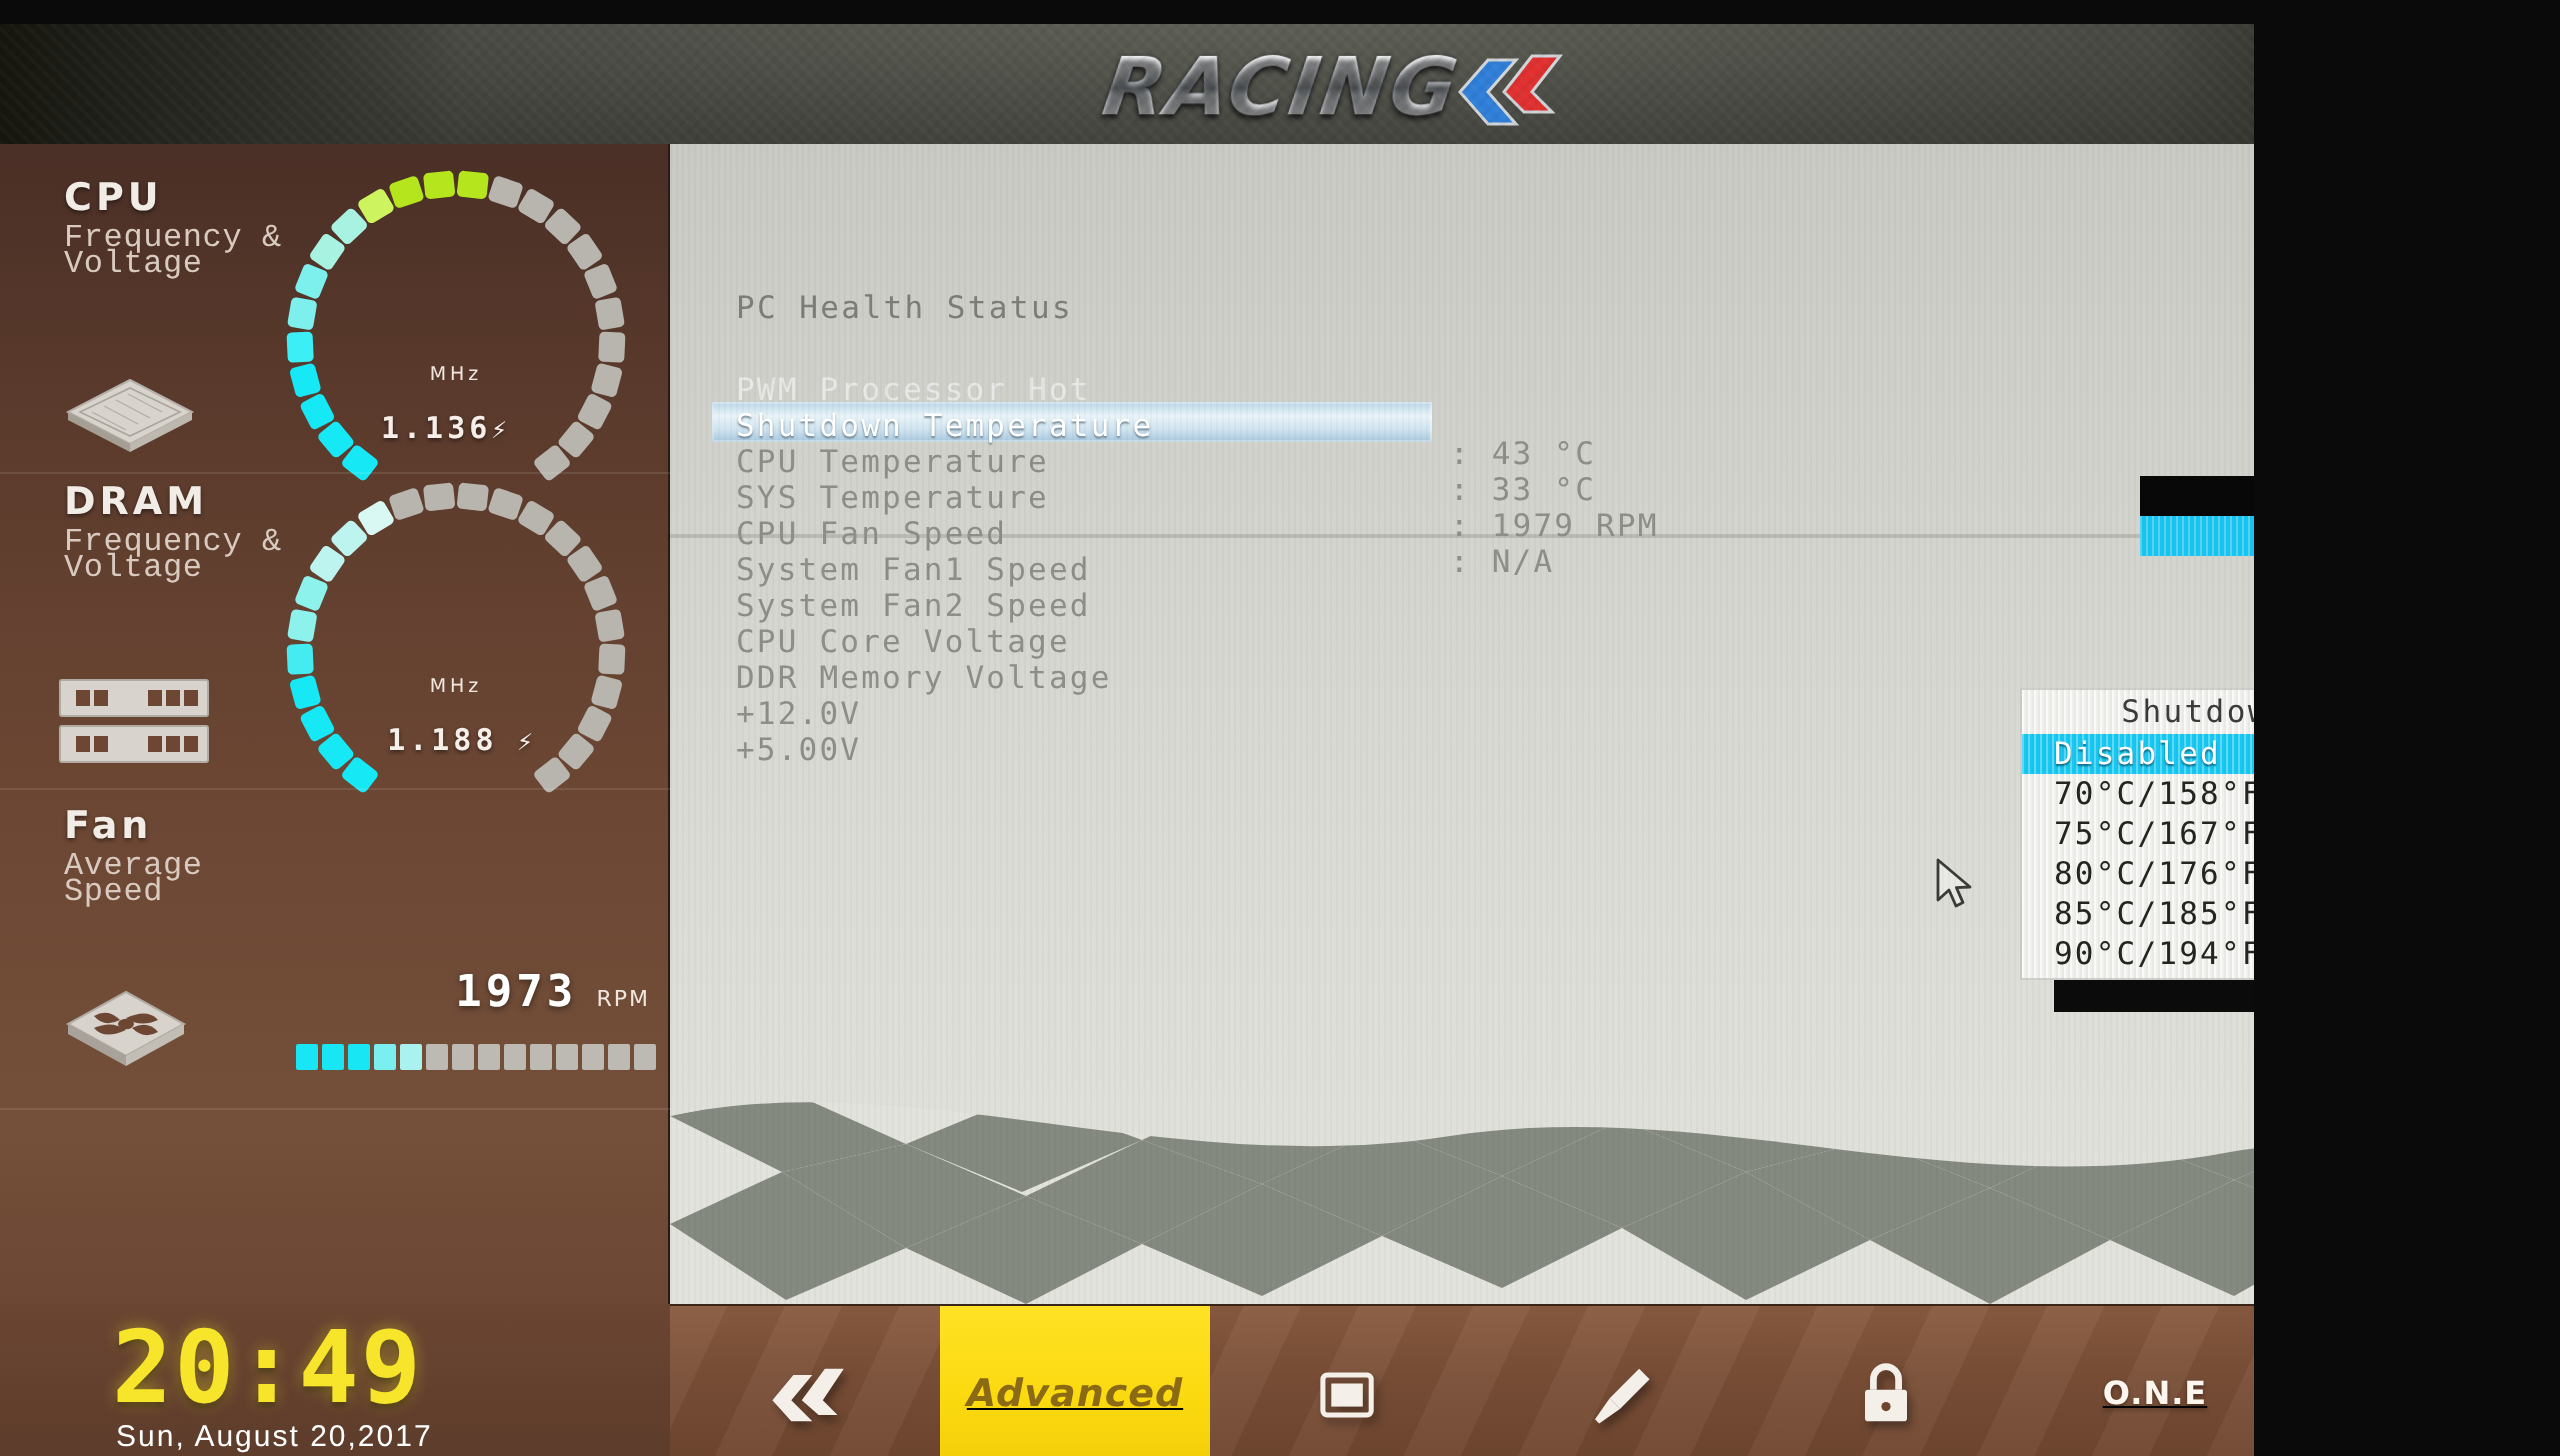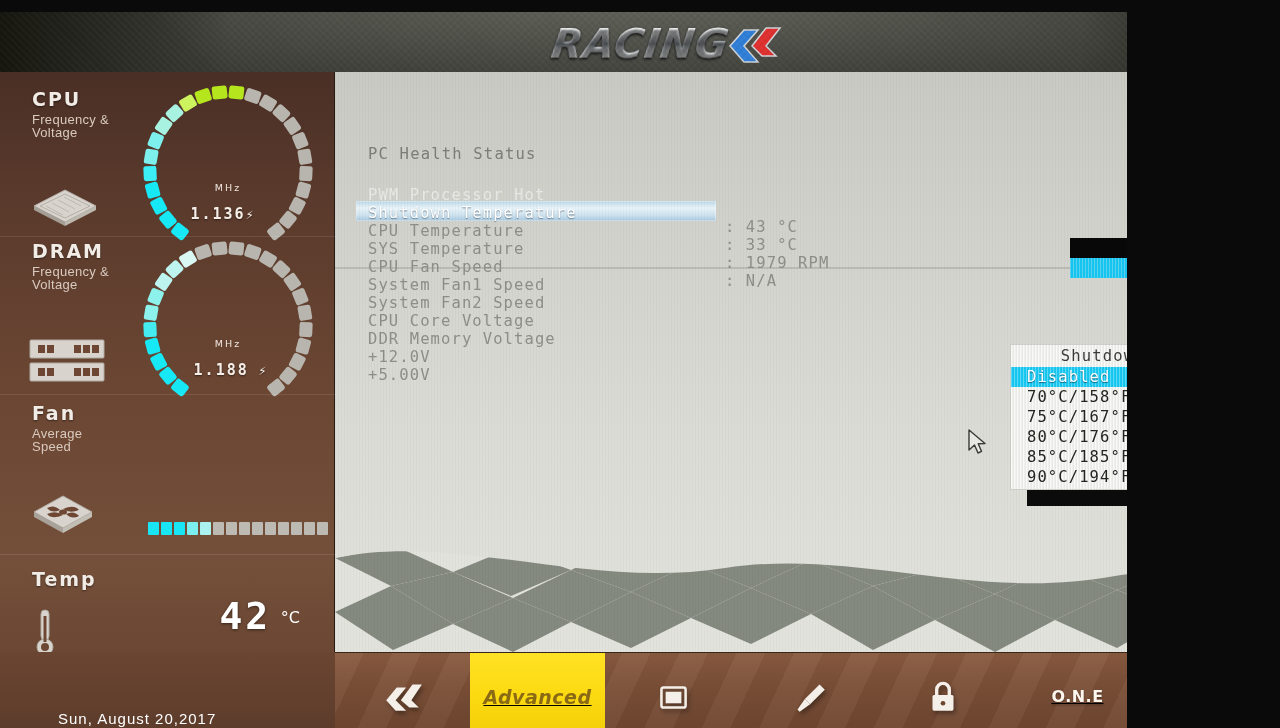--- a/index.html
+++ b/index.html
@@ -65,22 +65,22 @@
   }
   .side-block { position:absolute; left:0; width:335px; }
   .side-sep { position:absolute; left:0; width:335px; height:1px; background: rgba(255,255,255,0.10); }
   .blk-title {
     font-family:"DejaVu Sans", sans-serif;
     font-size:19px; font-weight:700; letter-spacing:2px;
     color:#f2ece6;
     text-shadow:0 1px 2px rgba(0,0,0,.5);
   }
   .blk-sub {
-    font-family:Liberation Sans, sans-serif;
-    font-size:13px; line-height:13px; color:#d9cabf; letter-spacing:.3px;
+    font-family:Liberation Mono, monospace;
+    font-size:16px; line-height:13px; color:#d9cabf; letter-spacing:.3px;
     margin-top:3px;
   }
   .gauge-val {
     font-family:"DejaVu Sans Mono", monospace;
     font-size:35px; font-weight:700; letter-spacing:4px; color:#ffffff;
     text-shadow:0 0 6px rgba(255,255,255,.35), 0 2px 3px rgba(0,0,0,.5);
   }
   .gauge-unit {
     font-family:"DejaVu Sans", sans-serif; font-size:9.5px; color:#efe6df;
     letter-spacing:2px; text-align:center; margin-top:-2px;
@@ -361,55 +361,47 @@
         <polygon points="4,20 33,36 33,41 4,25" fill="#a8a29a"></polygon>
         <polygon points="62,20 33,36 33,41 62,25" fill="#c2bdb5"></polygon>
         <g fill="#6d4734">
           <ellipse cx="33" cy="20" rx="4" ry="2.6"></ellipse>
           <path d="M33 17 q11 -5 16 1 q-9 4 -16 -1z"></path>
           <path d="M33 23 q-11 5 -16 -1 q9 -4 16 1z"></path>
           <path d="M30 18 q-6 -6 -13 -2 q5 6 13 2z"></path>
           <path d="M36 22 q6 6 13 2 q-5 -6 -13 -2z"></path>
         </g>
       </svg>
+      <div style="position:absolute;left:150px;top:86px;width:175px;text-align:right">
+        <span style="font-family:'DejaVu Sans Mono',monospace;font-size:22px;font-weight:700;color:#fff;letter-spacing:2px;text-shadow:0 1px 3px rgba(0,0,0,.5)">1973</span>
+        <span style="font-family:'DejaVu Sans',sans-serif;font-size:11px;color:#f0e7df;letter-spacing:1px">RPM</span>
+      </div>
       <div id="fanbar" style="position:absolute;left:148px;top:124px;display:flex;gap:2px">
           <div style="width: 11px; height: 13px; border-radius: 1px; background: rgb(24, 230, 244);"></div>
           <div style="width: 11px; height: 13px; border-radius: 1px; background: rgb(24, 230, 244);"></div>
           <div style="width: 11px; height: 13px; border-radius: 1px; background: rgb(24, 230, 244);"></div>
           <div style="width: 11px; height: 13px; border-radius: 1px; background: rgb(123, 238, 240);"></div>
           <div style="width: 11px; height: 13px; border-radius: 1px; background: rgb(169, 242, 239);"></div>
           <div style="width: 11px; height: 13px; border-radius: 1px; background: rgb(189, 186, 179);"></div>
           <div style="width: 11px; height: 13px; border-radius: 1px; background: rgb(189, 186, 179);"></div>
           <div style="width: 11px; height: 13px; border-radius: 1px; background: rgb(189, 186, 179);"></div>
           <div style="width: 11px; height: 13px; border-radius: 1px; background: rgb(189, 186, 179);"></div>
           <div style="width: 11px; height: 13px; border-radius: 1px; background: rgb(189, 186, 179);"></div>
           <div style="width: 11px; height: 13px; border-radius: 1px; background: rgb(189, 186, 179);"></div>
           <div style="width: 11px; height: 13px; border-radius: 1px; background: rgb(189, 186, 179);"></div>
           <div style="width: 11px; height: 13px; border-radius: 1px; background: rgb(189, 186, 179);"></div>
           <div style="width: 11px; height: 13px; border-radius: 1px; background: rgb(189, 186, 179);"></div>
         </div>
     </div>
     <div class="side-sep" style="top:482px"></div>
 
-    <div class="side-block" style="top:486px;height:94px">
-      <div style="position:absolute;left:32px;top:10px" class="blk-title">Temp</div>
-      <svg style="position:absolute;left:32px;top:48px" width="26" height="52" viewBox="0 0 26 52">
-        <rect x="9" y="4" width="8" height="30" rx="4" fill="#d8d4cd" stroke="#b0aba3" stroke-width="1"></rect>
-        <circle cx="13" cy="41" r="8" fill="#d8d4cd" stroke="#b0aba3" stroke-width="1"></circle>
-        <circle cx="13" cy="41" r="4" fill="#6d4734"></circle>
-        <rect x="11.5" y="10" width="3" height="26" fill="#6d4734"></rect>
-      </svg>
-      <div style="position:absolute;left:140px;top:36px;width:160px;text-align:right">
-        <span style="font-family:'DejaVu Sans Mono',monospace;font-size:38px;font-weight:700;color:#fff;letter-spacing:3px;text-shadow:0 1px 3px rgba(0,0,0,.5)">42</span>
-        <span style="font-family:'DejaVu Sans',sans-serif;font-size:16px;color:#fff;vertical-align:6px">°C</span>
-      </div>
-    </div>
   </div>
 
   <div id="clockbar">
+    <div id="clock">20:49</div>
     <div id="clockdate">Sun,  August  20,2017</div>
   </div>
 
   <div id="main">
     <div id="main-hline"></div>
 
     <svg id="flag" viewBox="0 0 945 180" preserveAspectRatio="none">
       <defs>
         <clipPath id="wave">
           <path d="M0,86 C120,60 250,118 390,96 C520,76 640,130 780,104 C850,92 910,112 945,106 L945,180 L0,180 Z"></path>

